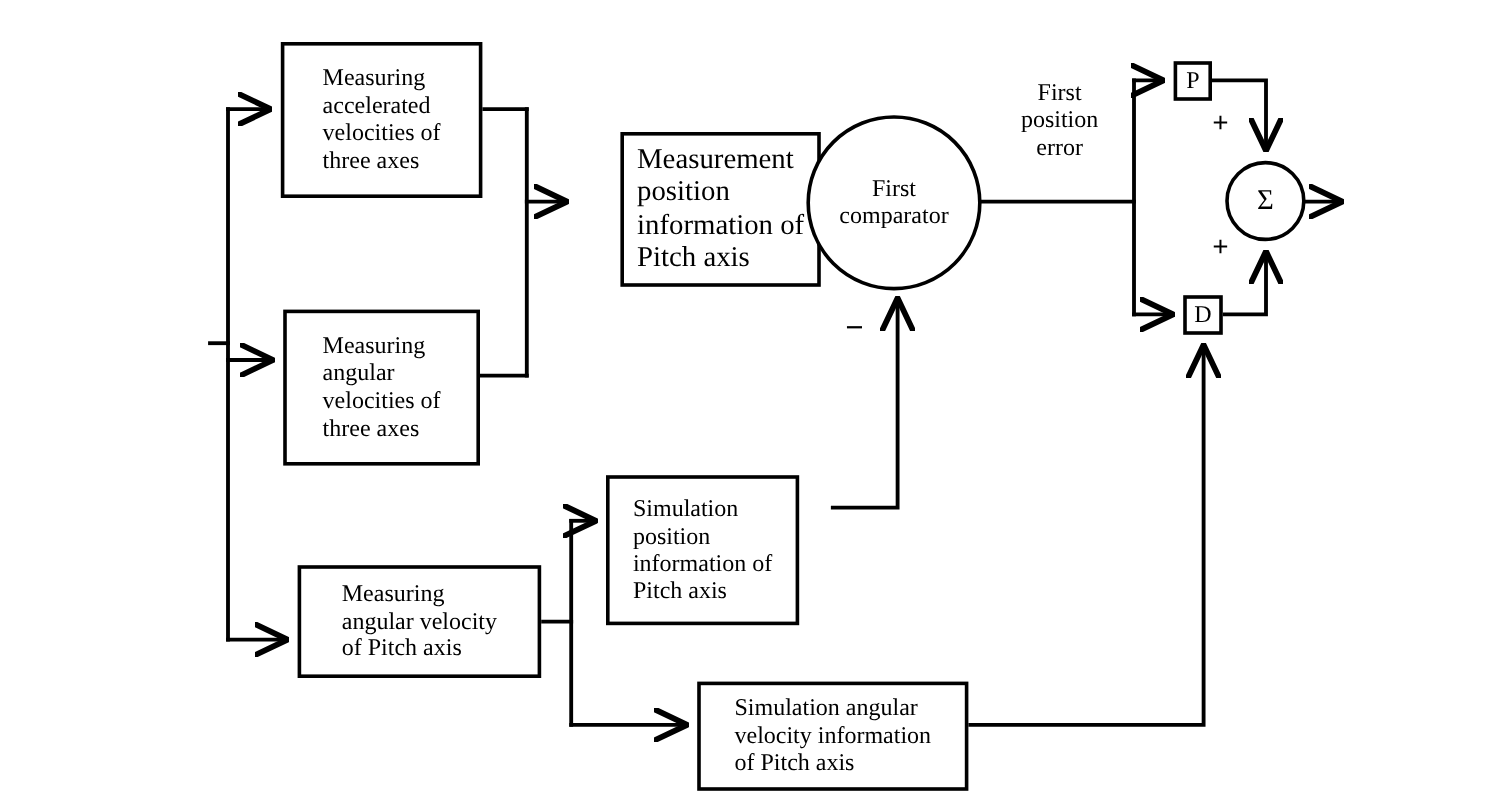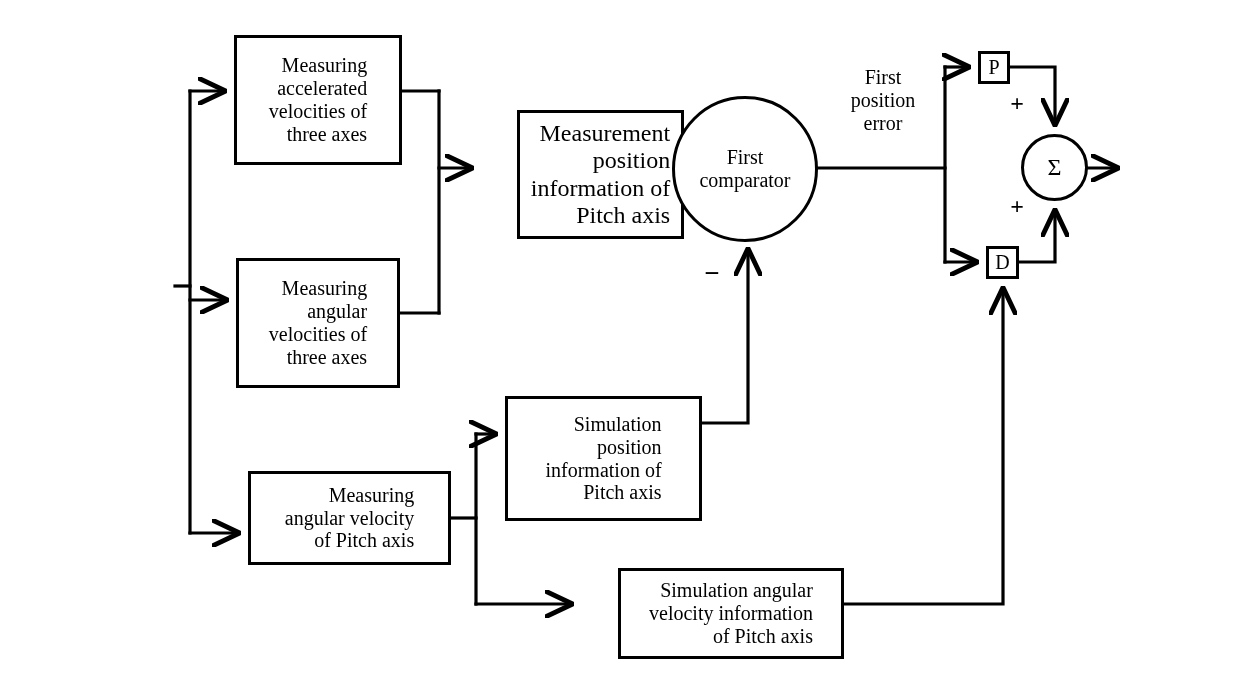--- a/index.html
+++ b/index.html
@@ -23,21 +23,21 @@
     height: 677px;
   }
   .node-box {
     position: absolute;
     box-sizing: border-box;
     border: 3px solid #000000;
     background: #ffffff;
     display: flex;
     align-items: center;
     justify-content: center;
-    text-align: right;
+    text-align: left;
     color: #000000;
     line-height: 1.14;
     padding: 0 2px;
   }
   .node-circle {
     position: absolute;
     box-sizing: border-box;
     border: 3px solid #000000;
     border-radius: 50%;
     background: #ffffff;
@@ -156,26 +156,26 @@
 
   <div class="small-box" style="left:986px; top:246px; width:33px; height:33px; font-size:20px;">D</div>
 
   <div class="node-circle" style="left:1021px; top:134px; width:67px; height:67px; font-size:24px;">Σ</div>
 
 
   <div class="node-box" style="left:248px; top:471px; width:203px; height:94px; font-size:20px; white-space:pre-line;">Measuring
 angular velocity
 of Pitch axis</div>
 
-  <div class="node-box" style="left:505px; top:396px; width:197px; height:125px; font-size:20px; white-space:pre-line;">Simulation
+  <div class="node-box" style="left:505px; top:396px; width:161px; height:125px; font-size:20px; white-space:pre-line;">Simulation
 position
 information of
 Pitch axis</div>
 
-  <div class="node-box" style="left:581px; top:568px; width:226px; height:91px; font-size:20px; white-space:pre-line;margin-left:37px;">Simulation angular
+  <div class="node-box" style="left:581px; top:568px; width:226px; height:91px; font-size:20px; white-space:pre-line;">Simulation angular
 velocity information
 of Pitch axis</div>
 
   <div class="free-label" style="left:828px; top:66px; width:110px; font-size:20px;">First
 position
 error</div>
 
 
   <div class="sign-label" style="left:700px; top:258px; width:24px; font-size:27px;">−</div>
 

